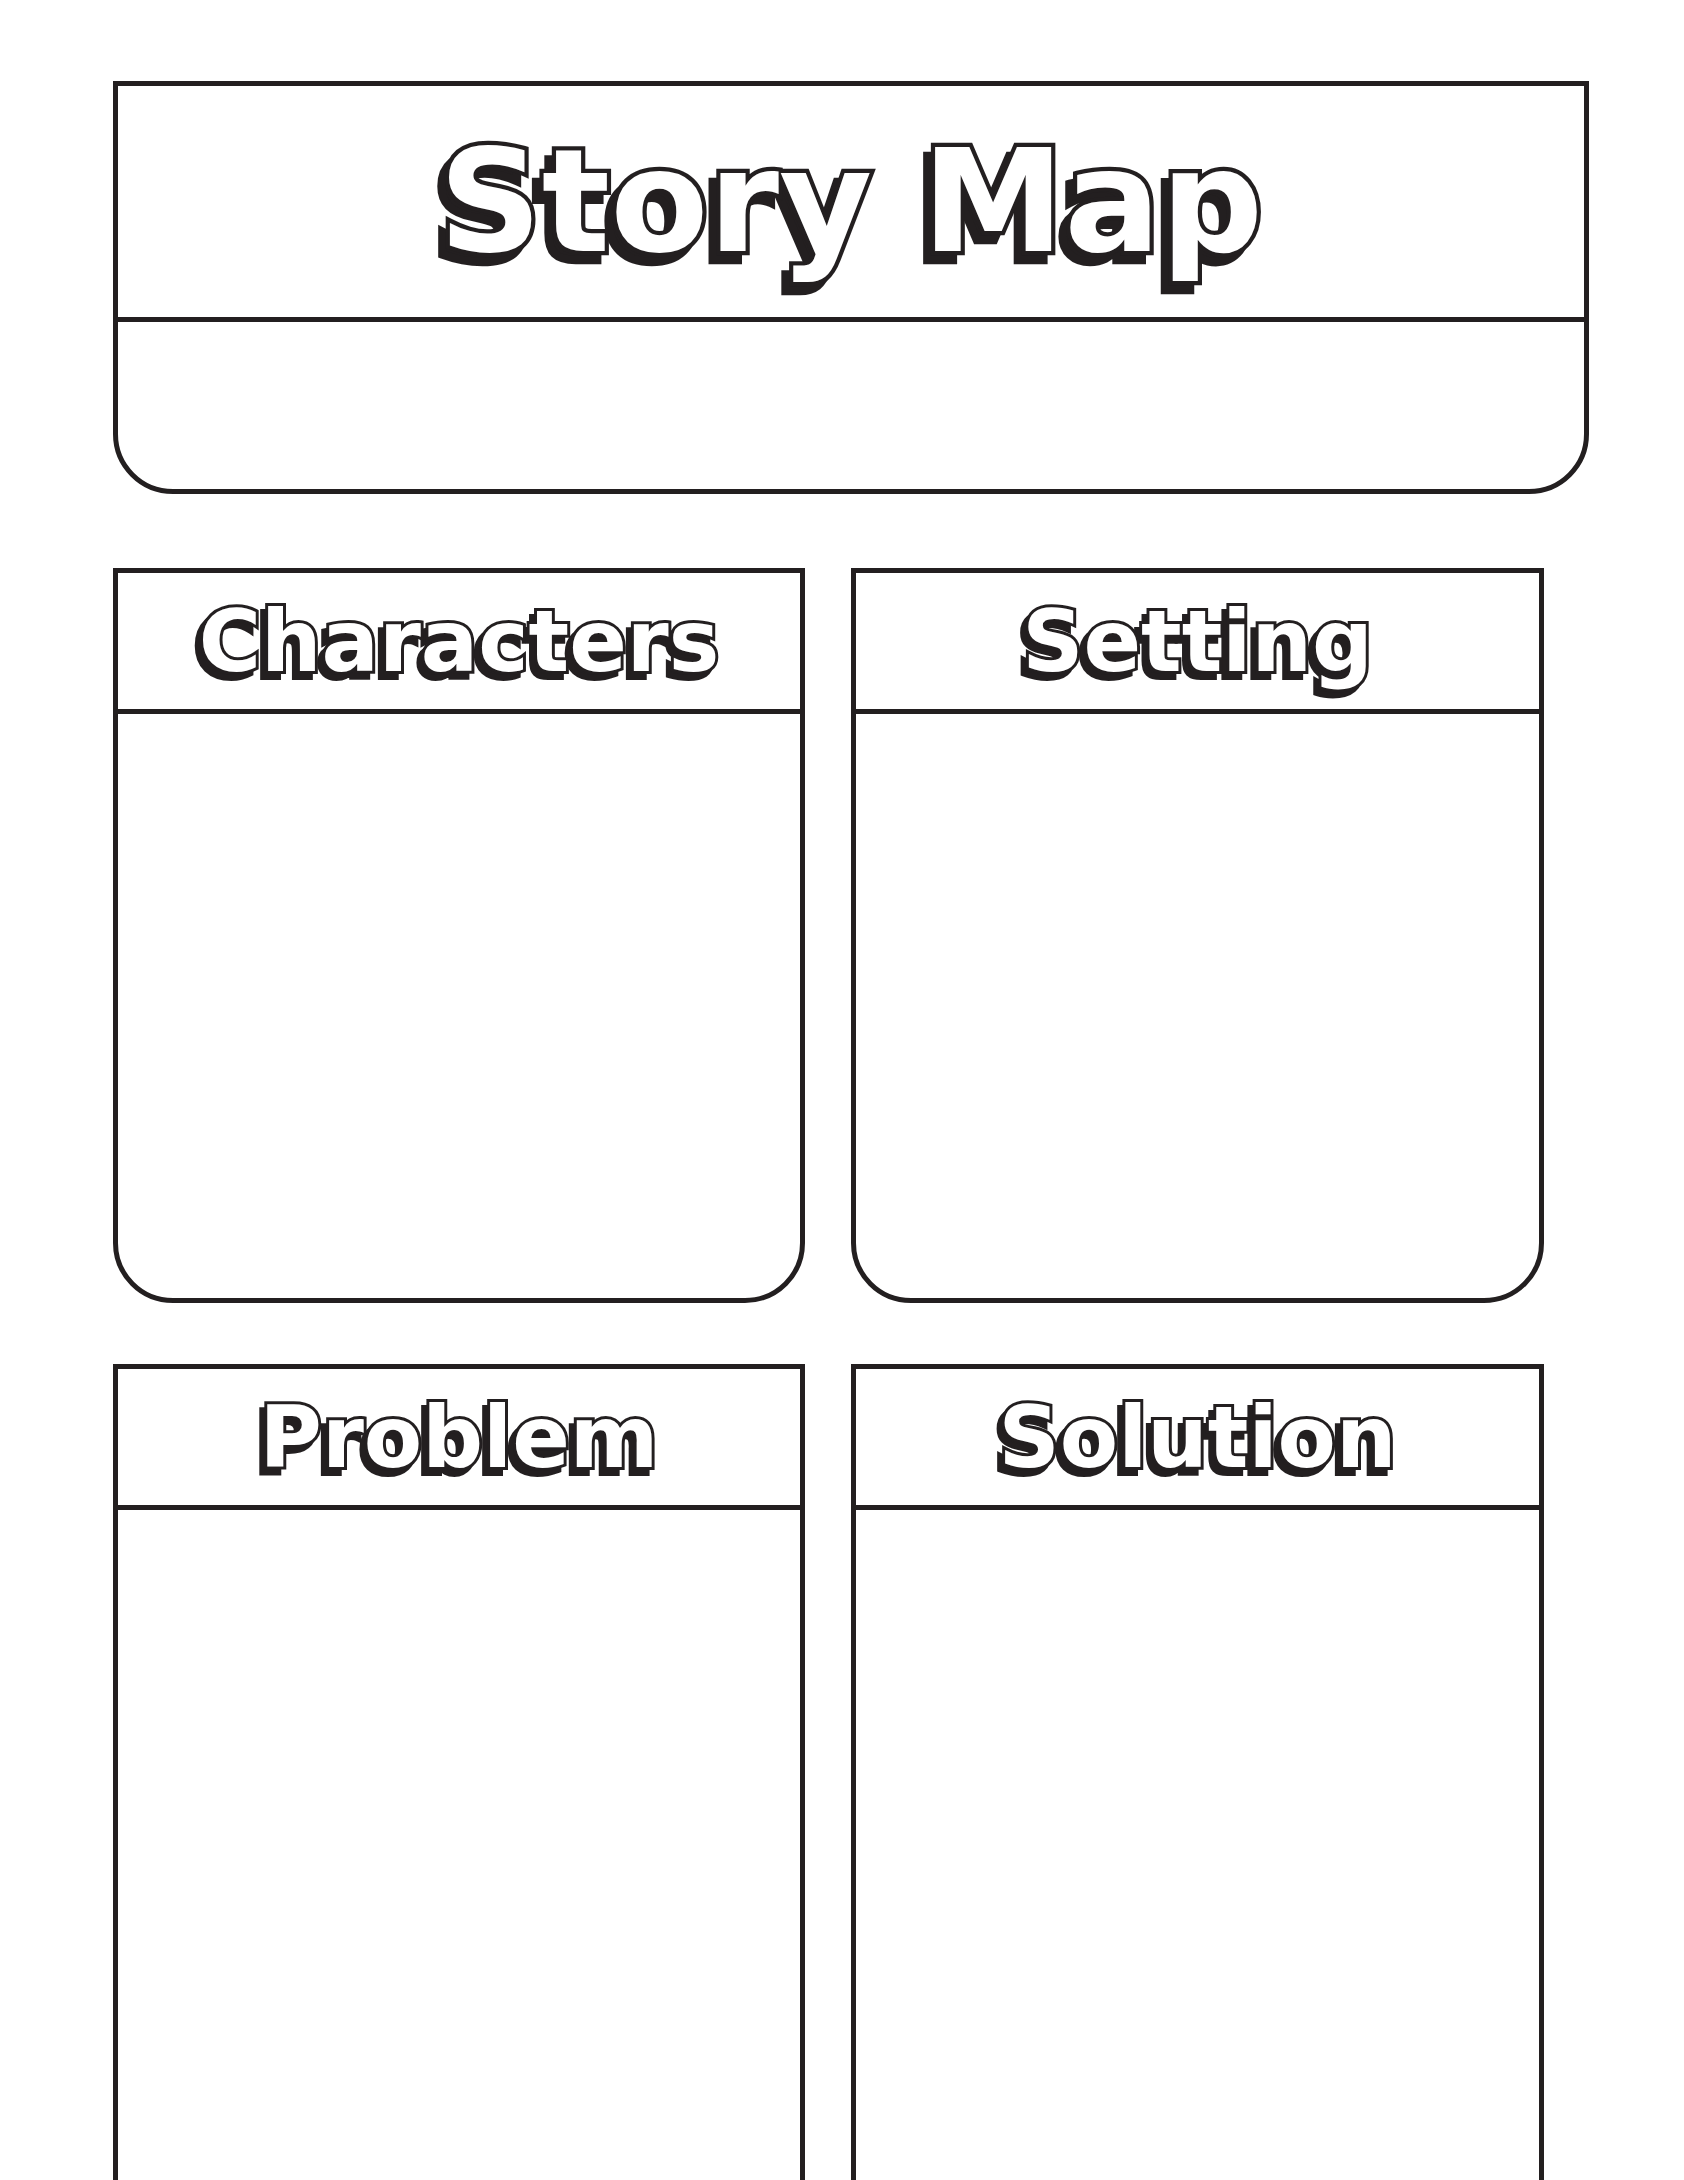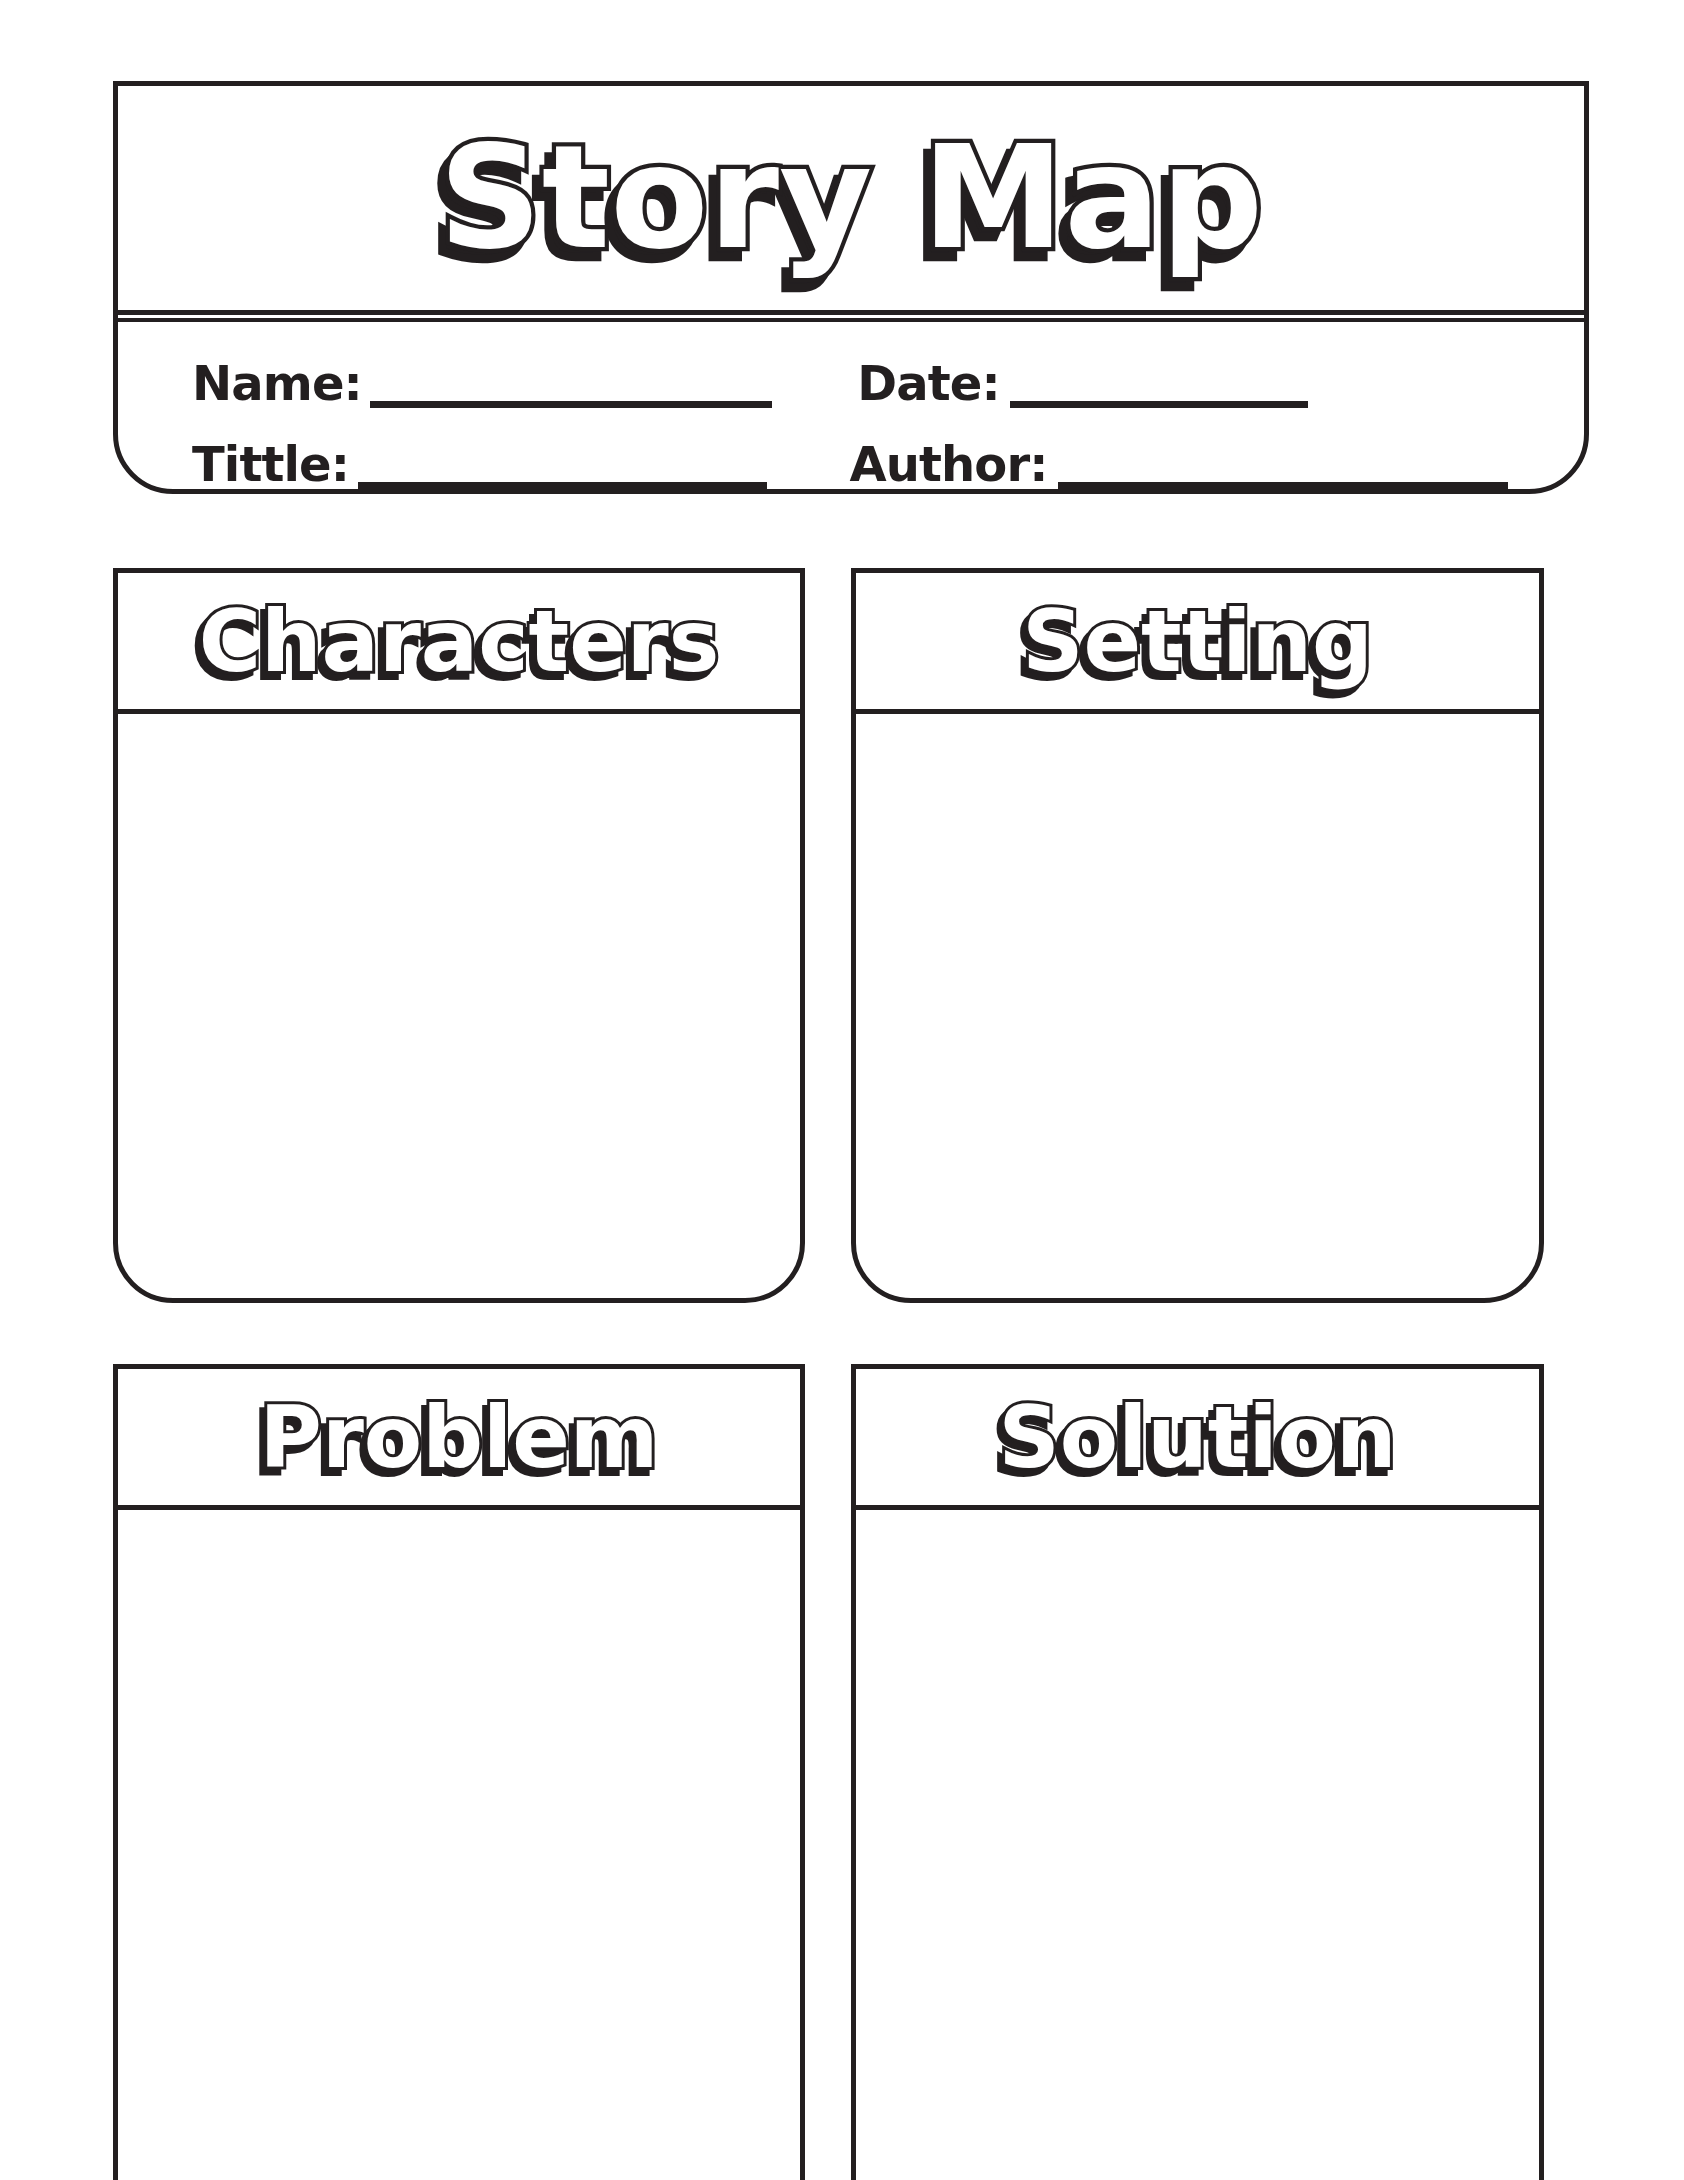--- a/index.html
+++ b/index.html
@@ -108,34 +108,20 @@
 
 <div class="sheet">
 
   <div class="panel top-box">
     <div class="title-section">
       <div class="bubble bubble-xl">
         <span class="shadow">Story Map</span>
         <span class="face">Story Map</span>
       </div>
     </div>
-    <div class="info-section">
-      <div class="info-row">
-        <span class="field-label">Name:</span>
-        <div class="fill-line line-name"></div>
-        <span class="field-label label-date">Date:</span>
-        <div class="fill-line line-date"></div>
-      </div>
-      <div class="info-row">
-        <span class="field-label">Tittle:</span>
-        <div class="fill-line line-tittle"></div>
-        <span class="field-label label-author">Author:</span>
-        <div class="fill-line line-author"></div>
-      </div>
-    </div>
   </div>
 
   <div class="grid-row row-1">
     <div class="panel section-box">
       <div class="section-header">
         <div class="bubble bubble-lg">
           <span class="shadow">Characters</span>
           <span class="face">Characters</span>
         </div>
       </div>

